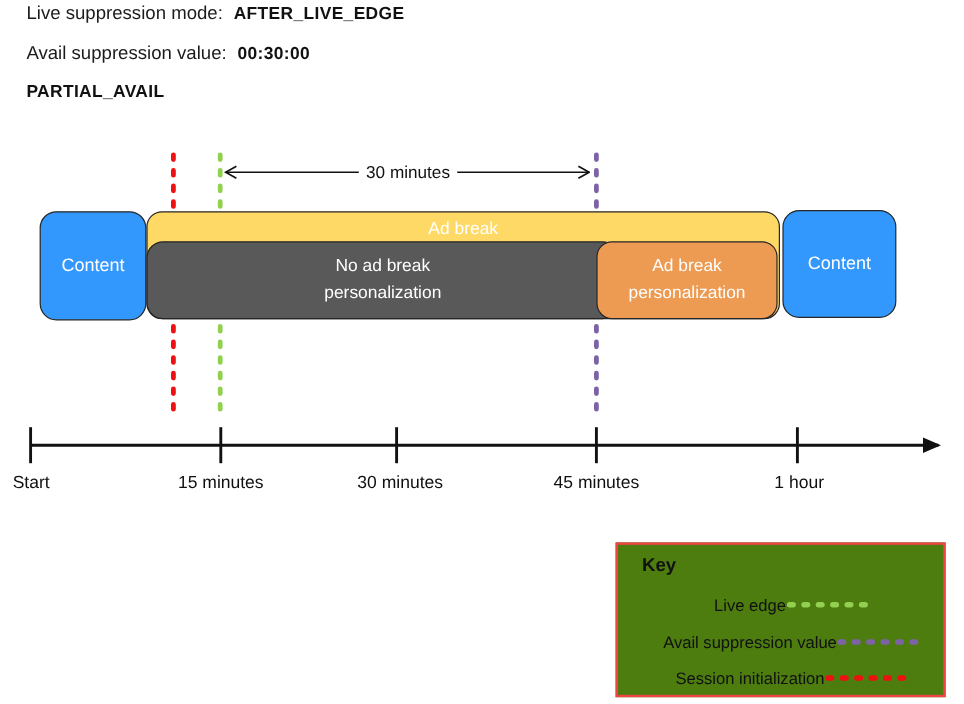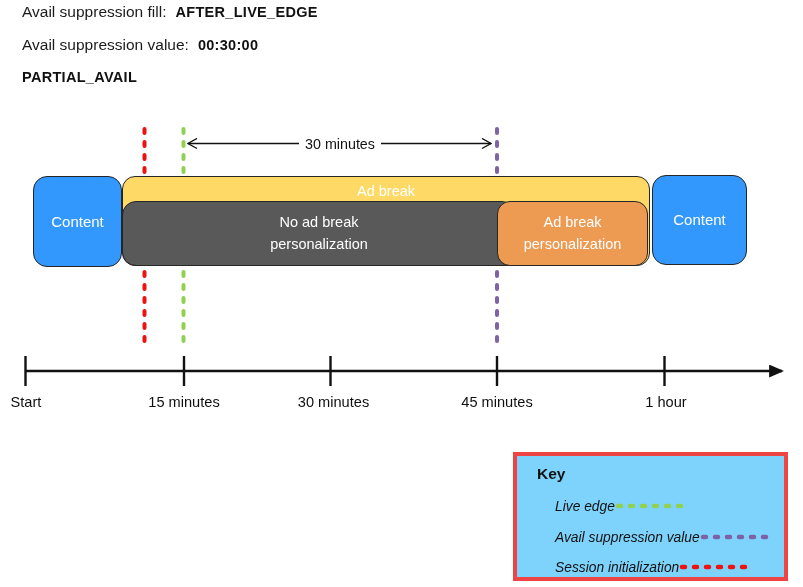--- a/index.html
+++ b/index.html
@@ -22,36 +22,36 @@
     text-align:center;font-size:14.5px;line-height:1.45;white-space:pre-line;
   }
   #box-content-left {left:33px; top:176px;width:89px; height:91px;font-size:15px;border-radius:14px;}
   #box-adbreak      {left:122px;top:176px;width:528px;height:90px;align-items:flex-start;padding-top:4px;border-radius:13px;}
   #box-gray         {left:122px;top:201px;width:394px;height:65px;border-radius:14px;}
   #box-orange       {left:497px;top:201px;width:151px;height:65px;border-radius:13px;}
   #box-content-right{left:652px;top:175px;width:95px; height:90px;font-size:15px;border-radius:14px;}
   
   .keybox{
     position:absolute;left:513px;top:452px;width:275px;height:129px;
-    border:4px solid #ef4444;background:#7dd3fc;z-index:2;box-sizing:border-box;
+    border:2px solid #ef4444;background:#4d7c0f;z-index:2;box-sizing:border-box;
   }
   .keytitle{position:absolute;left:20px;top:9px;font-size:15.5px;font-weight:700;color:#111;}
-  .keyrow{position:absolute;left:38px;width:238px;height:18px;display:flex;align-items:center;justify-content:flex-start;font-style:italic;}
+  .keyrow{position:absolute;left:26px;width:238px;height:18px;display:flex;align-items:center;justify-content:center;}
   .keyrow.r0{top:41px;} .keyrow.r1{top:72px;} .keyrow.r2{top:102px;}
   .klabel{font-size:13.8px;color:#111;}
   .kswatch{display:block;}
 </style>
 </head>
 <body>
 
 <div class="page">
 
   <div class="header">
     <div class="hline">
-      <span class="hlabel">Avail suppression fill:</span>
+      <span class="hlabel">Live suppression mode:</span>
       <span class="hvalue">AFTER_LIVE_EDGE</span>
     </div>
     <div class="hline">
       <span class="hlabel">Avail suppression value:</span>
       <span class="hvalue">00:30:00</span>
     </div>
     <div class="hline">
       <span class="hvalue">PARTIAL_AVAIL</span>
     </div>
   </div>

